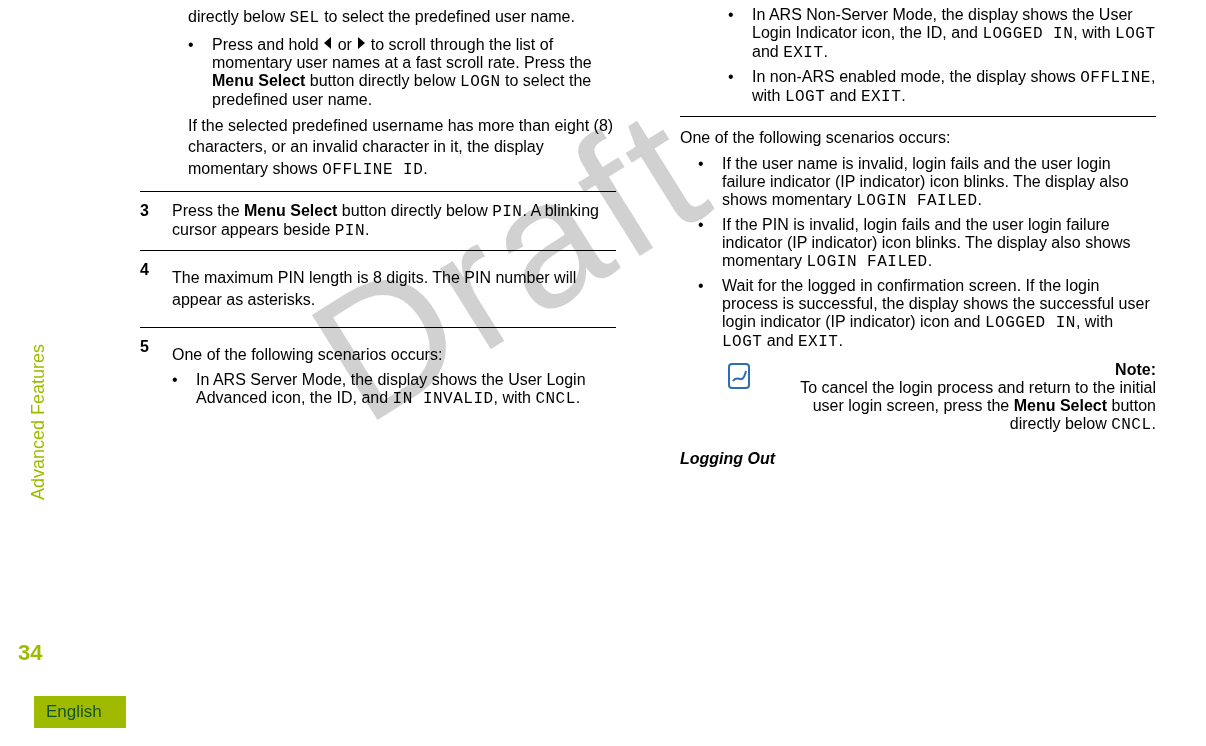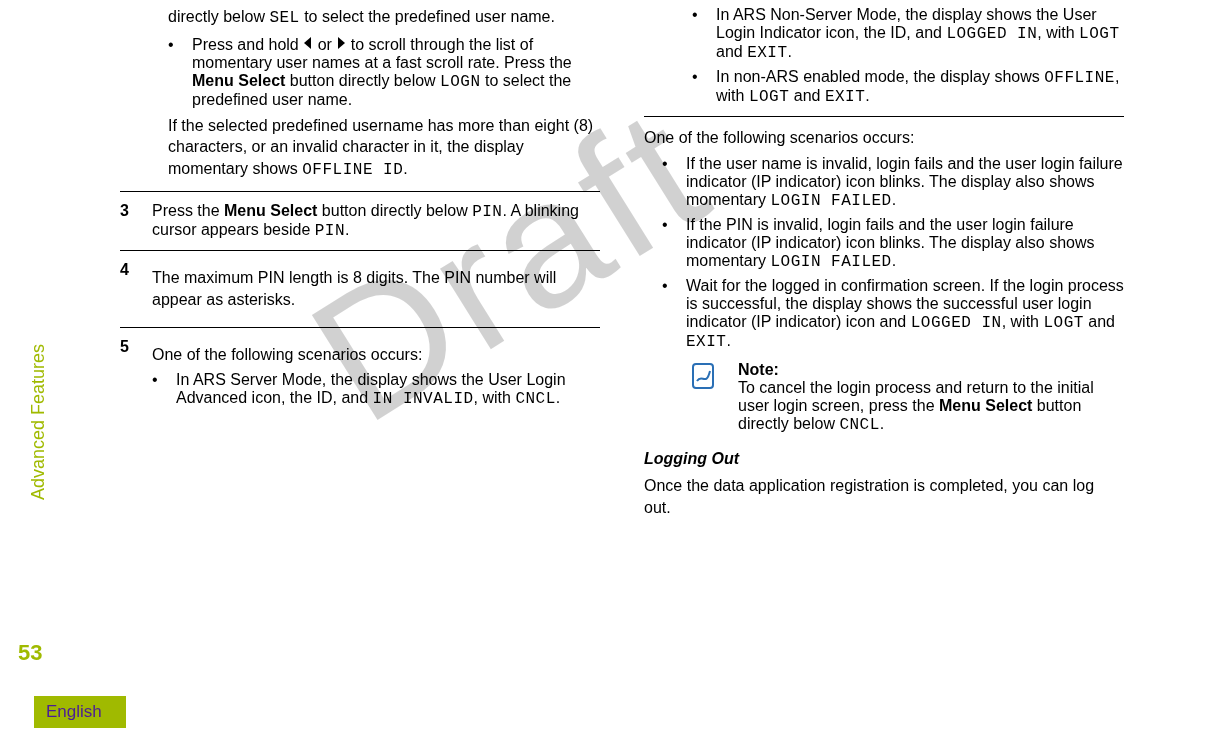--- a/index.html
+++ b/index.html
@@ -36,34 +36,35 @@
     top: 640px;
     font-size: 22px;
     font-weight: bold;
     color: #a0ba00;
   }
   .lang-badge {
     position: absolute;
     left: 34px;
     bottom: 18px;
     background: #a0ba00;
-    color: #4c1d95;
+    color: #14532d;
     padding: 6px 24px 6px 12px;
     font-size: 17px;
   }
   .content {
     position: absolute;
     left: 120px;
     top: 0;
     right: 50px;
     display: flex;
     gap: 44px;
   }
   .col {
     width: 480px;
+    margin-left: 20px;
   }
   .watermark {
     position: absolute;
     left: 300px;
     top: 160px;
     font-size: 180px;
     color: rgba(0,0,0,0.18);
     transform: rotate(-32deg);
     pointer-events: none;
     font-weight: 400;
@@ -91,34 +92,34 @@
     margin: 6px 0 6px 28px;
   }
   .sub-bullet .dot { width: 10px; flex-shrink:0; }
   .mono { font-family: "Courier New", monospace; letter-spacing: 0.5px; }
   .bold { font-weight: bold; }
   .ital { font-style: italic; font-weight: bold; }
   p { margin: 6px 0; line-height: 1.35; }
   .indent1 { margin-left: 48px; }
   .indent-step-body { margin-left: 32px; }
   .arrow { display:inline-block; }
-  .note-row { display:flex; gap:24px; margin-top:10px; margin-left:48px; }
+  .note-row { display:flex; gap:24px; margin-top:10px; margin-left:48px;text-align:right; }
   .note-icon {
     width: 22px; height: 26px; flex-shrink:0; margin-top:2px;
   }
   .note-icon svg { width:22px; height:26px; }
   .col2-bullets .sub-bullet { margin-left: 18px; }
   .heading-sub { margin-top:14px; }
 </style>
 </head>
 <body>
 
 <div class="sidebar">
   <div class="vlabel">Advanced Features</div>
-  <div class="page-num">53</div>
+  <div class="page-num">34</div>
 </div>
 <div class="lang-badge">English</div>
 
 <div class="watermark">Draft</div>
 
 <div class="content">
 
   <div class="col">
 
     <p class="indent1">
@@ -225,16 +226,15 @@
           </svg>
       </div>
       <div>
         <span class="bold">Note:</span><br>
         <span>To cancel the login process and return to the initial user login screen, press the </span><span class="bold">Menu Select</span><span> button directly below </span><span class="mono">CNCL</span><span>.</span>
       </div>
     </div>
 
     <p class="ital heading-sub">Logging Out</p>
 
-    <p>Once the data application registration is completed, you can log out.</p>
 
   </div>
 </div>
 
 </body></html>

